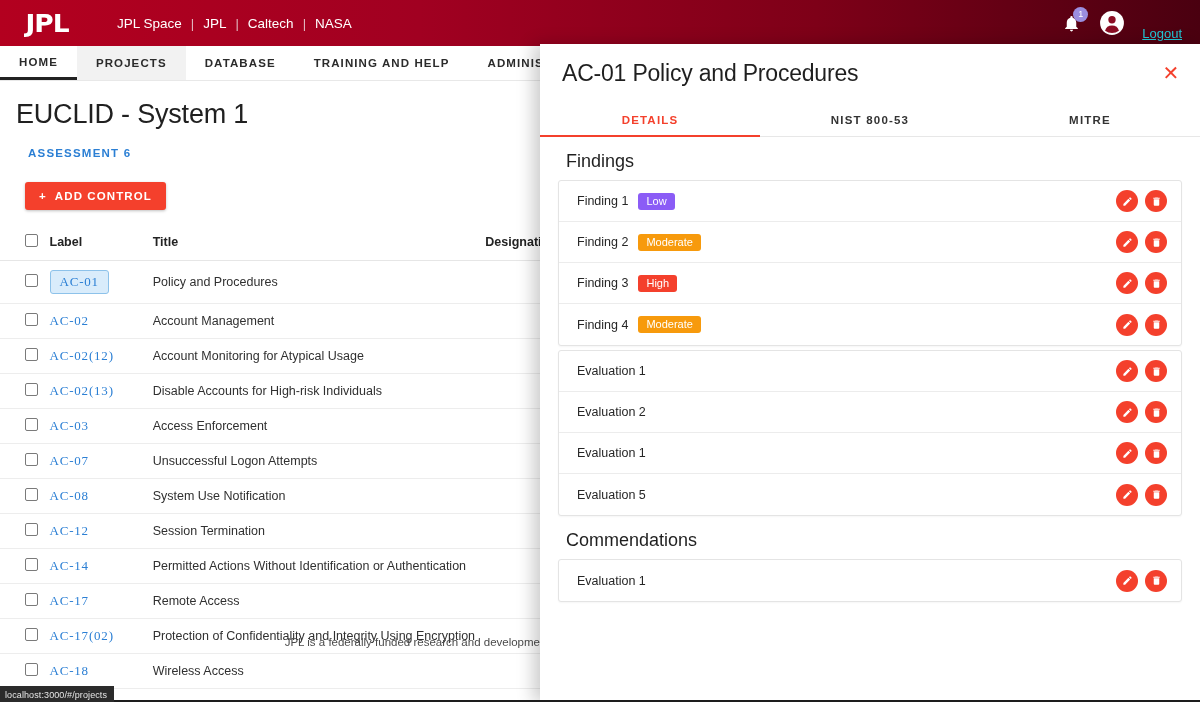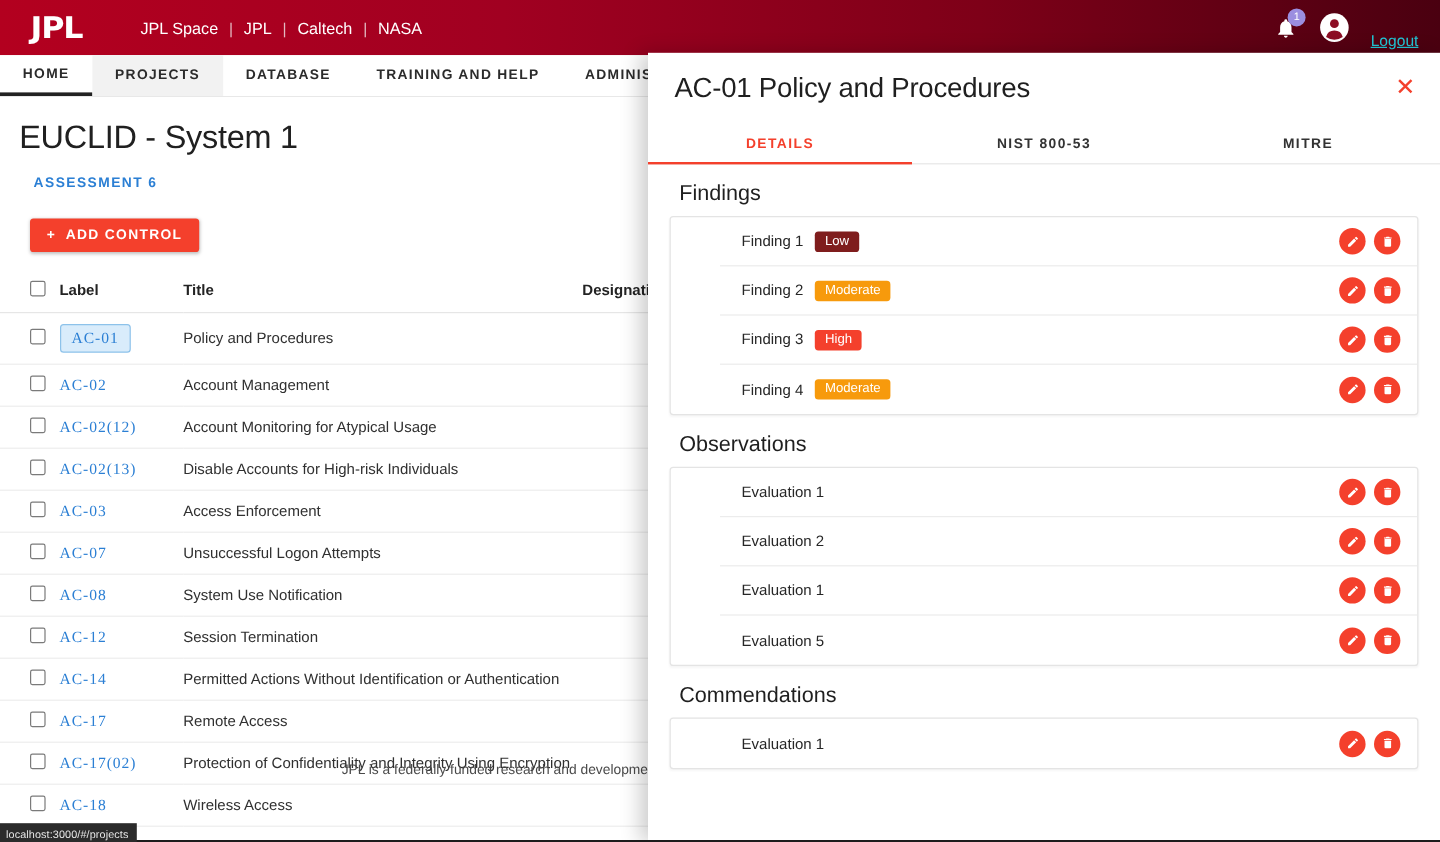--- a/index.html
+++ b/index.html
@@ -151,21 +151,20 @@
     content:""; position:absolute; left:0; right:0; bottom:-1px; height:2px; background:#f4402c;
   }
 
   .modal-body { height: 527px; overflow:hidden; padding: 0 14px 0 14px; }
   .section-title {
     font-size:18px; color:#1f1f1f; font-weight:400; margin: 14px 0 8px 12px;
   }
   .card {
     border:1px solid #e4e4e4; border-radius:3px; background:#fff; margin: 4px 4px;
     box-shadow: 0 1px 2px rgba(0,0,0,.04);
-    padding-left: 41px;
   }
   .row {
     height:41px; display:flex; align-items:center; padding: 0 14px 0 18px;
     border-bottom:1px solid #ececec;
   }
   .row:last-child { border-bottom:none; }
   .row-label { font-size:12.5px; color:#262626; }
   .badge {
     margin-left: 10px; border-radius:3px; color:#fff; font-size:11px;
     padding: 3px 8px; font-weight:400; line-height:1;
@@ -328,21 +327,21 @@
       <div class="tab active">DETAILS</div>
       <div class="tab">NIST 800-53</div>
       <div class="tab">MITRE</div>
     </div>
 
     <div class="modal-body" id="modal-body">
         <div class="section-title">Findings</div>
         <div class="card">
           <div class="row">
             <span class="row-label">Finding 1</span>
-            <span class="badge" style="background: #7f1d1d;">Low</span>
+            <span class="badge" style="background: #8b5cf6;">Low</span>
             <div class="row-actions">
               <div class="abtn">
                 <svg viewBox="0 0 24 24">
                   <path d="M3 17.25V21h3.75L17.8 9.94l-3.75-3.75L3 17.25zM20.7 7.04a1 1 0 0 0 0-1.41l-2.34-2.34a1 1 0 0 0-1.41 0l-1.83 1.83 3.75 3.75 1.83-1.83z"></path>
                 </svg>
               </div>
               <div class="abtn">
                 <svg viewBox="0 0 24 24">
                   <path d="M6 19a2 2 0 0 0 2 2h8a2 2 0 0 0 2-2V7H6v12zM19 4h-3.5l-1-1h-5l-1 1H5v2h14V4z"></path>
                 </svg>
@@ -391,21 +390,20 @@
                 </svg>
               </div>
               <div class="abtn">
                 <svg viewBox="0 0 24 24">
                   <path d="M6 19a2 2 0 0 0 2 2h8a2 2 0 0 0 2-2V7H6v12zM19 4h-3.5l-1-1h-5l-1 1H5v2h14V4z"></path>
                 </svg>
               </div>
             </div>
           </div>
         </div>
-        <div class="section-title">Observations</div>
         <div class="card">
           <div class="row">
             <span class="row-label">Evaluation 1</span>
             <div class="row-actions">
               <div class="abtn">
                 <svg viewBox="0 0 24 24">
                   <path d="M3 17.25V21h3.75L17.8 9.94l-3.75-3.75L3 17.25zM20.7 7.04a1 1 0 0 0 0-1.41l-2.34-2.34a1 1 0 0 0-1.41 0l-1.83 1.83 3.75 3.75 1.83-1.83z"></path>
                 </svg>
               </div>
               <div class="abtn">

